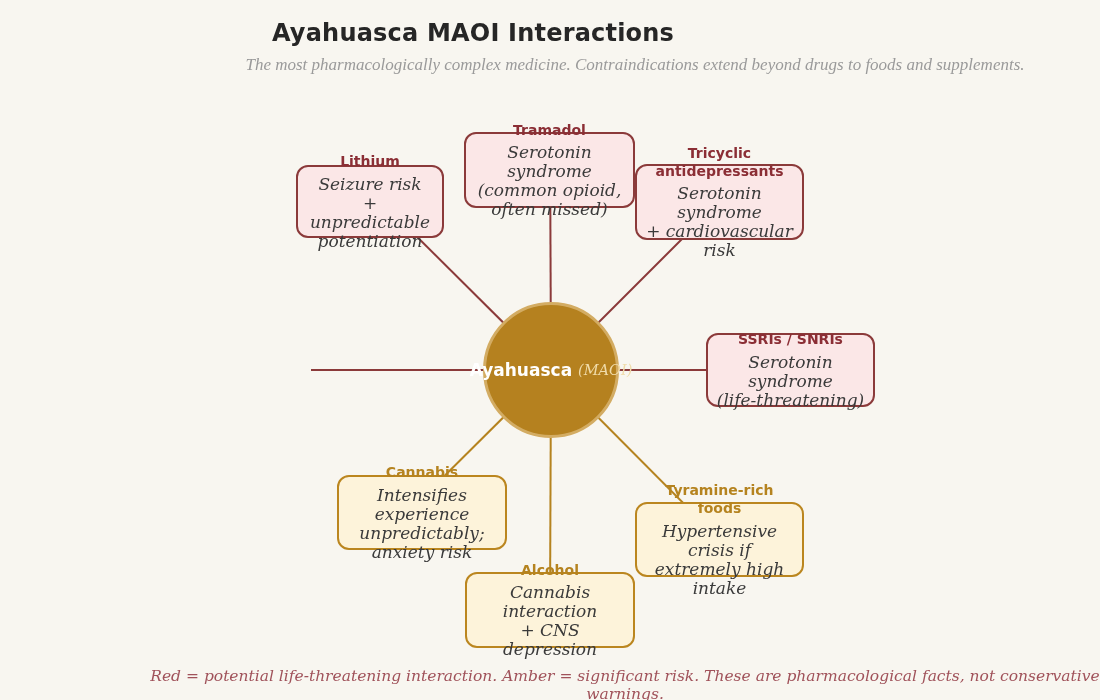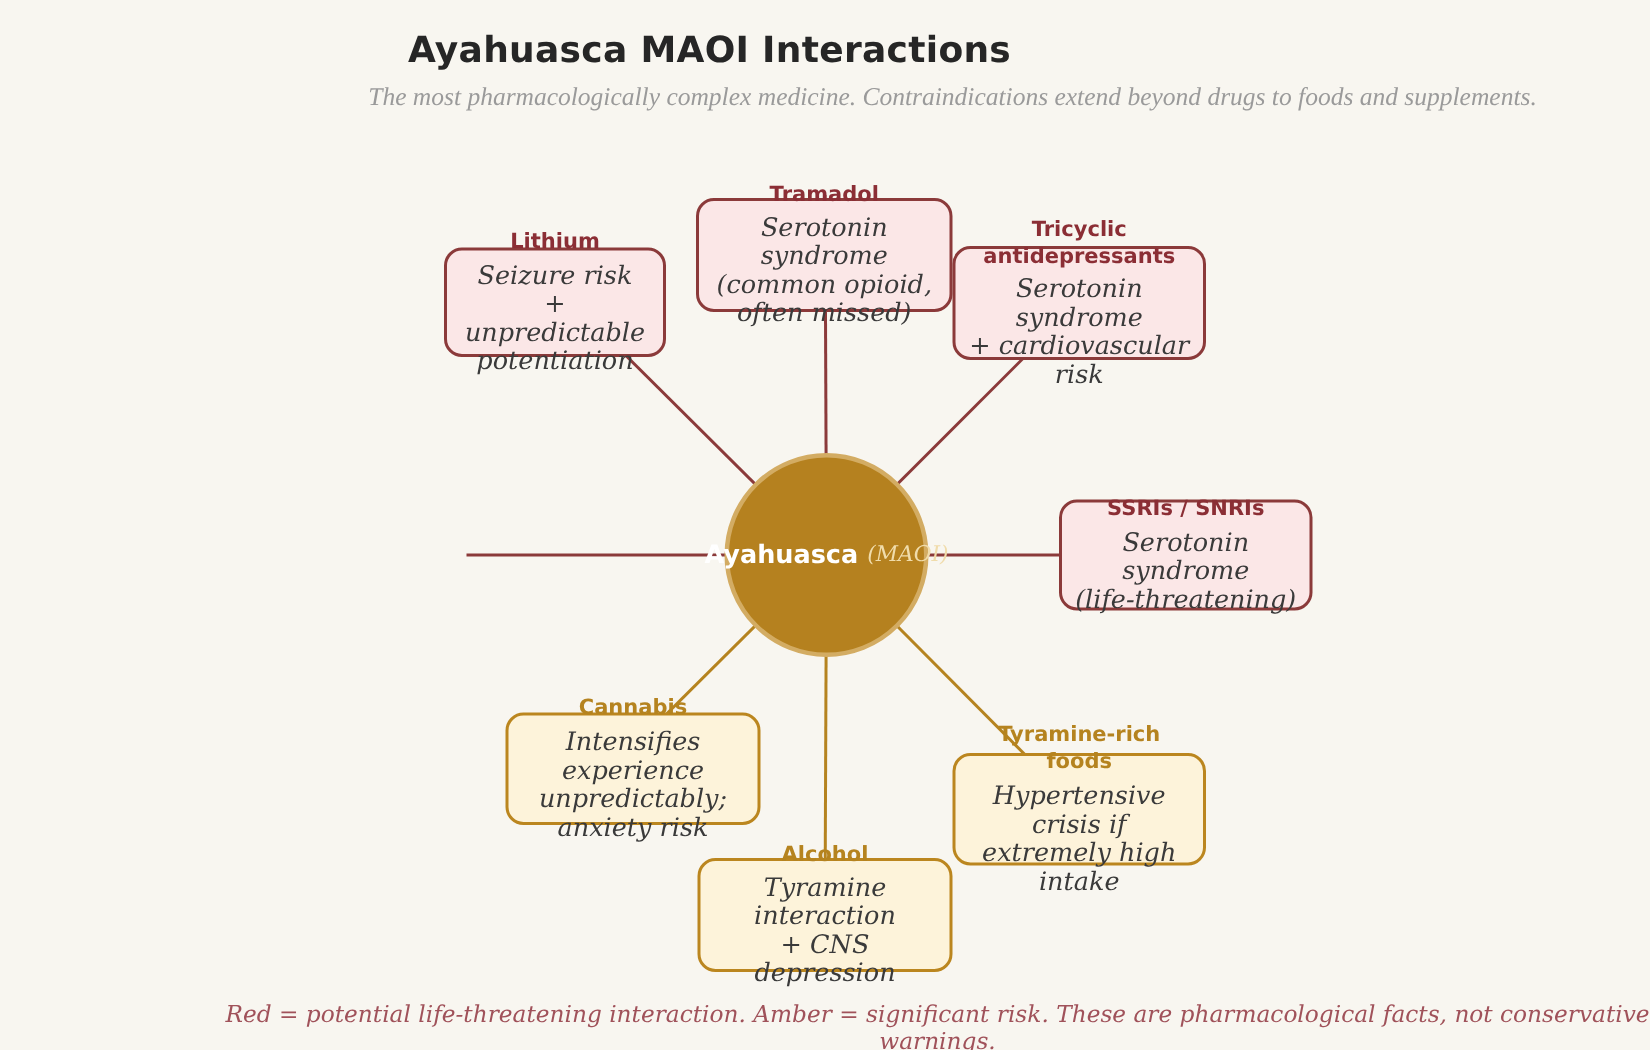--- a/index.html
+++ b/index.html
@@ -189,21 +189,21 @@
   </div>
 
   <div class="node sev-amber node-cannabis">
     <div class="node-title">Cannabis</div>
     <div class="node-body">Intensifies experience
 unpredictably; anxiety risk</div>
   </div>
 
   <div class="node sev-amber node-alcohol">
     <div class="node-title">Alcohol</div>
-    <div class="node-body">Tyramine interaction
+    <div class="node-body">Cannabis interaction
 + CNS depression</div>
   </div>
 
   <div class="node sev-amber node-tyramine">
     <div class="node-title">Tyramine-rich
 foods</div>
     <div class="node-body">Hypertensive crisis if
 extremely high intake</div>
   </div>
 

